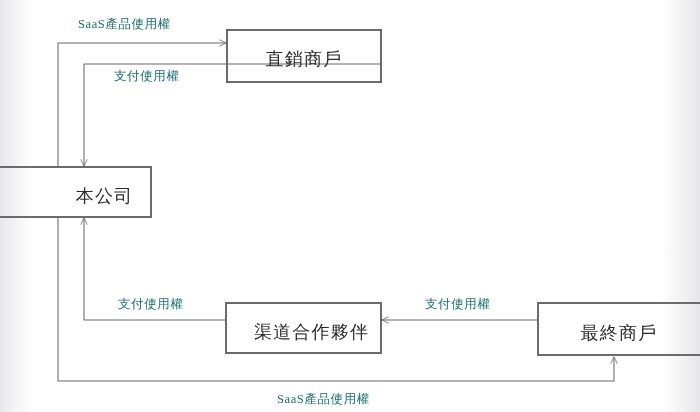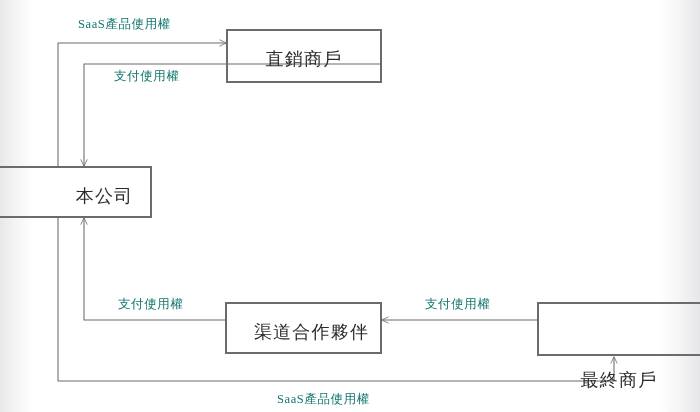--- a/index.html
+++ b/index.html
@@ -88,21 +88,21 @@
       <path d="M 58 218 L 58 381 L 614 381 L 614 357" marker-end="url(#arrow-r)"></path>
     </g>
   </svg>
 
   <div class="node-label" style="left:0px; top:184px; width:151px;padding-left:29px;">本公司</div>
 
   <div class="node-label" style="left:227px; top:47px; width:154px;">直銷商戶</div>
 
   <div class="node-label" style="left:226px; top:320px; width:155px;margin-left:8px;">渠道合作夥伴</div>
 
-  <div class="node-label" style="left:538px; top:321px; width:162px;margin-top:47px;">最終商戶</div>
+  <div class="node-label" style="left:538px; top:321px; width:162px;">最終商戶</div>
 
   <div class="edge-label" style="left:78px; top:16px;">SaaS產品使用權</div>
 
   <div class="edge-label" style="left:114px; top:68px;">支付使用權</div>
 
   <div class="edge-label" style="left:118px; top:296px;">支付使用權</div>
 
   <div class="edge-label" style="left:425px; top:296px;">支付使用權</div>
 
   <div class="edge-label" style="left:277px; top:391px;">SaaS產品使用權</div>

